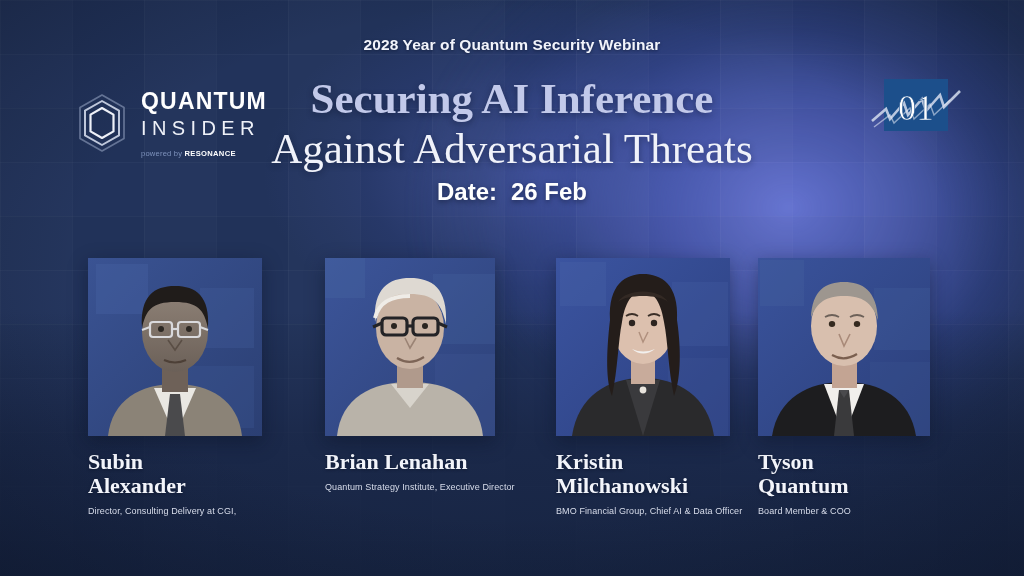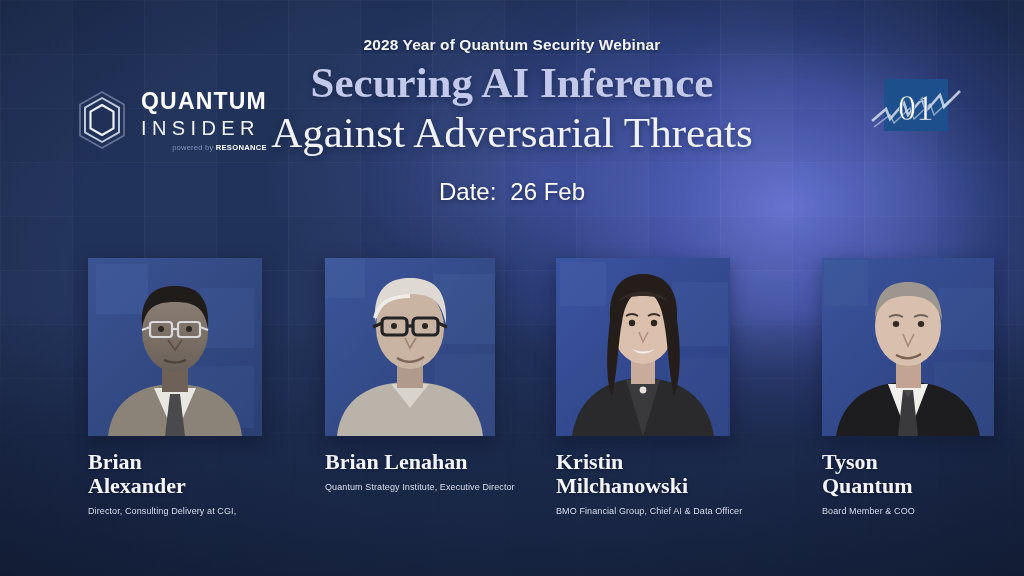--- a/index.html
+++ b/index.html
@@ -71,42 +71,42 @@
   
   .eyebrow{
     position:absolute; left:0; right:0; top:36px;
     text-align:center;
     font-size:15.5px; font-weight:bold;
     color:#f2f4fb;
     letter-spacing:.1px;
     text-shadow:0 1px 3px rgba(10,18,40,.55);
   }
   .title{
-    position:absolute; left:0; right:0; top:60px;
+    position:absolute; left:0; right:0; top:76px;
     text-align:center;
     font-family:"Liberation Serif", serif;
     line-height:1.06;
   }
   .title-1{
     display:block;
     font-size:43px; font-weight:bold;
     color:#c2c9ea;
     text-shadow:0 2px 6px rgba(10,18,40,.45);
   }
   .title-2{
     display:block;
     font-size:43px; font-weight:normal;
     color:#f0f2fa;
     margin-top:4px;
     text-shadow:0 2px 6px rgba(10,18,40,.45);
   }
   .datebar{
     position:absolute; left:0; right:0; top:178px;
     text-align:center;
-    font-size:24px; font-weight:normal;
+    font-size:24px; font-weight:bold;
     color:#ffffff;
     text-shadow:0 2px 5px rgba(10,18,40,.5);
   }
   .datebar .date-label{ margin-right:14px; }
 
   
   .logo-qi{
     position:absolute; left:74px; top:88px;
     display:flex; align-items:center; gap:11px;
   }
@@ -114,22 +114,22 @@
   .qi-words{ padding-top:2px; }
   .qi-quantum{
     font-size:23px; font-weight:bold; color:#ffffff;
     letter-spacing:1.2px; line-height:1;
   }
   .qi-insider{
     font-size:20px; font-weight:500; color:#eef1f8;
     letter-spacing:5.4px; line-height:1; margin-top:5px;
   }
   .qi-powered{
-    margin-top:6px; font-size:7.6px; line-height:1;
-    text-align:right; letter-spacing:.2px;
+    margin-top:12px; font-size:7.6px; line-height:1;
+    text-align:left; letter-spacing:.2px;
   }
   .qi-powered .pw{ color:#7f93bd; }
   .qi-powered .rs{ color:#ffffff; font-weight:bold; letter-spacing:.3px; }
 
   
   .logo-01{
     position:absolute; left:870px; top:75px;
     width:92px; height:62px;
   }
 
@@ -155,21 +155,21 @@
     letter-spacing:.1px;
   }
 
   
   .sp1{ left:88px;  top:258px; width:184px; }
   .sp1 .photo{ width:174px; height:178px; }
   .sp2{ left:325px; top:258px; width:200px; }
   .sp2 .photo{ width:170px; height:178px; }
   .sp3{ left:556px; top:258px; width:200px; }
   .sp3 .photo{ width:174px; height:178px; }
-  .sp4{ left:814px; top:258px; width:190px;padding-left:8px; }
+  .sp4{ left:750px; top:258px; width:190px;padding-left:8px; }
   .sp4 .photo{ width:172px; height:178px; }
 
   .sp-text{ margin-top:14px; }
 </style>
 </head>
 <body>
 
 <div class="stage">
 
   <div class="bg-base"></div>
@@ -261,21 +261,21 @@
               <path d="M112 69 L120 72"></path>
           </g>
           <ellipse cx="73" cy="71" rx="3" ry="3" fill="#2b2723"></ellipse>
           <ellipse cx="101" cy="71" rx="3" ry="3" fill="#2b2723"></ellipse>
           <path d="M80 82 L87 92 L94 82" fill="none" stroke="#5a4e45" stroke-width="1.6"></path>
           <path d="M76 102 Q87 107 98 102" fill="none" stroke="#4d4037" stroke-width="2"></path>
         </svg>
       </div>
       <div class="sp-text">
         <div class="sp-name">
-          <span>Brian</span><br>
+          <span>Subin</span><br>
           <span>Alexander</span>
         </div>
         <div class="sp-title">Director, Consulting Delivery at CGI,</div>
       </div>
     </div>
 
     <div class="speaker sp2">
       <div class="photo">
         <svg viewBox="0 0 170 178" xmlns="http://www.w3.org/2000/svg">
           <defs>

